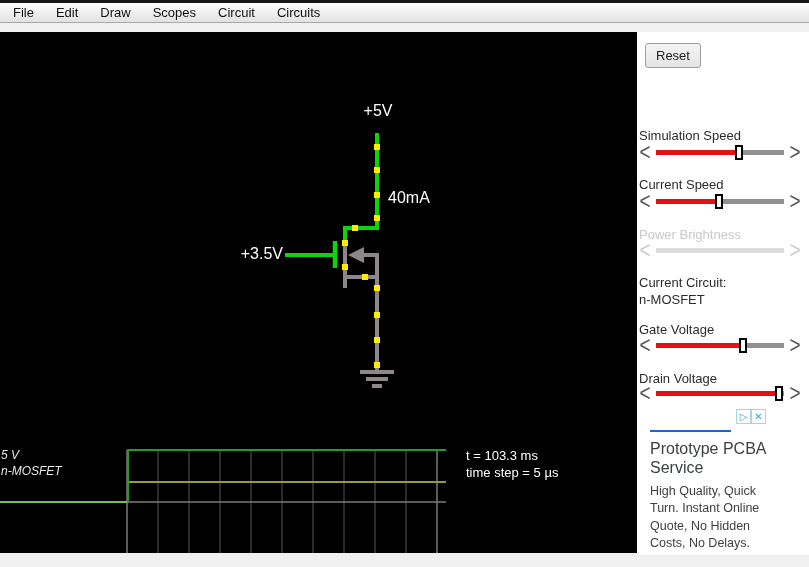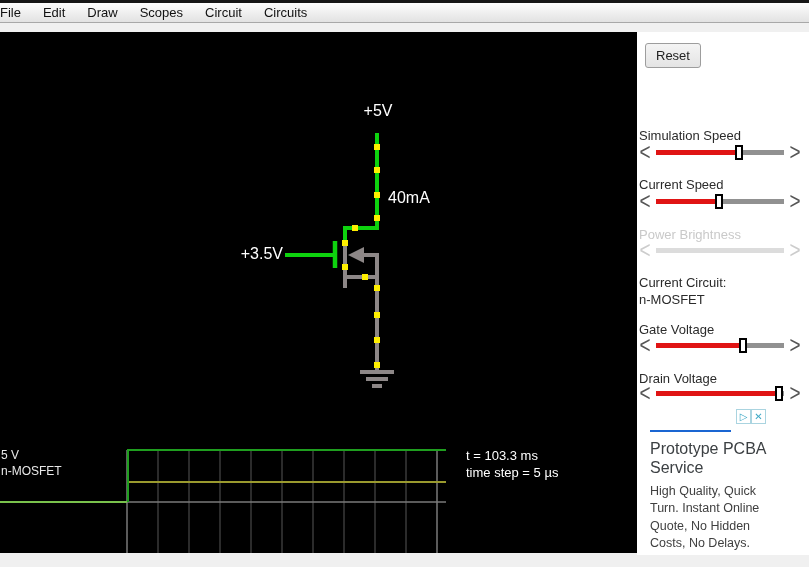--- a/index.html
+++ b/index.html
@@ -4,28 +4,28 @@
 <style>
   html,body{margin:0;padding:0;background:#f0f0f0;font-family:"Liberation Sans",sans-serif;}
   #app{position:relative;width:809px;height:567px;overflow:hidden;background:#f0f0f0;}
 
   
   #topstrip{position:absolute;left:0;top:0;width:809px;height:3px;background:#161616;}
 
   
   #menubar{position:absolute;left:0;top:3px;width:809px;height:20px;
     background:linear-gradient(#fdfdfd,#e2e2e2);border-bottom:1px solid #a8a8a8;
-    display:flex;align-items:center;gap:22px;box-sizing:border-box;}
+    display:flex;align-items:center;gap:22px;padding-left:13px;box-sizing:border-box;}
   .menu-item{font-size:13px;color:#111;cursor:default;}
 
   
   #canvas{position:absolute;left:0;top:32px;width:637px;height:521px;background:#000;}
   #canvas svg{position:absolute;left:0;top:0;}
   .ctext{position:absolute;color:#fff;font-size:16px;white-space:nowrap;}
-  .stext{position:absolute;color:#e8e8e8;font-size:12px;white-space:nowrap;}
+  .stext{position:absolute;color:#e8e8e8;font-size:12px;white-space:nowrap;font-style:italic;}
   .ttext{position:absolute;color:#fff;font-size:13px;white-space:nowrap;}
 
   
   #sidebar{position:absolute;left:637px;top:32px;width:172px;height:523px;background:#fff;}
   .btn{position:absolute;background:linear-gradient(#f4f4f4,#e4e4e4);border:1px solid #9d9d9d;
     border-radius:3px;font-size:13px;color:#222;padding:4px 10px;cursor:pointer;
     font-family:"Liberation Sans",sans-serif;}
   .side-label{position:absolute;left:2px;font-size:13px;color:#2b2b2b;white-space:nowrap;}
   .side-label.disabled{color:#c9c9c9;}
 

